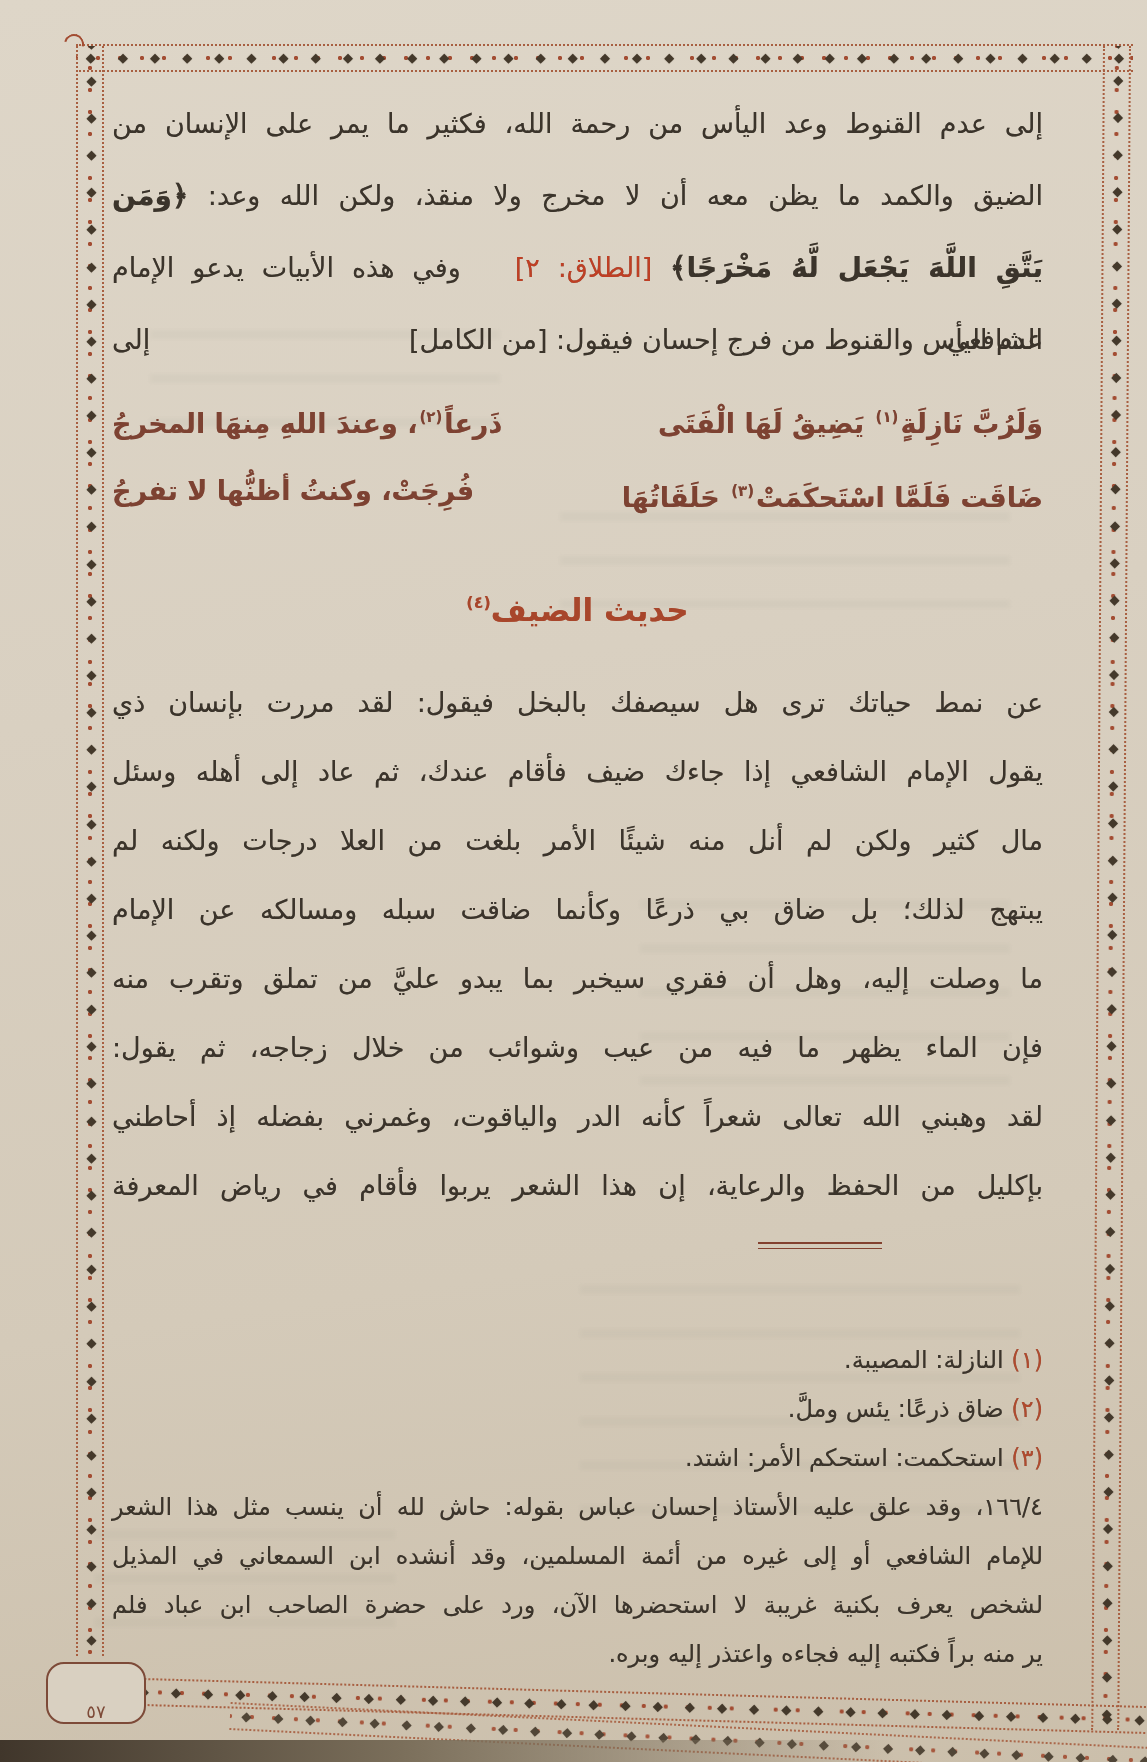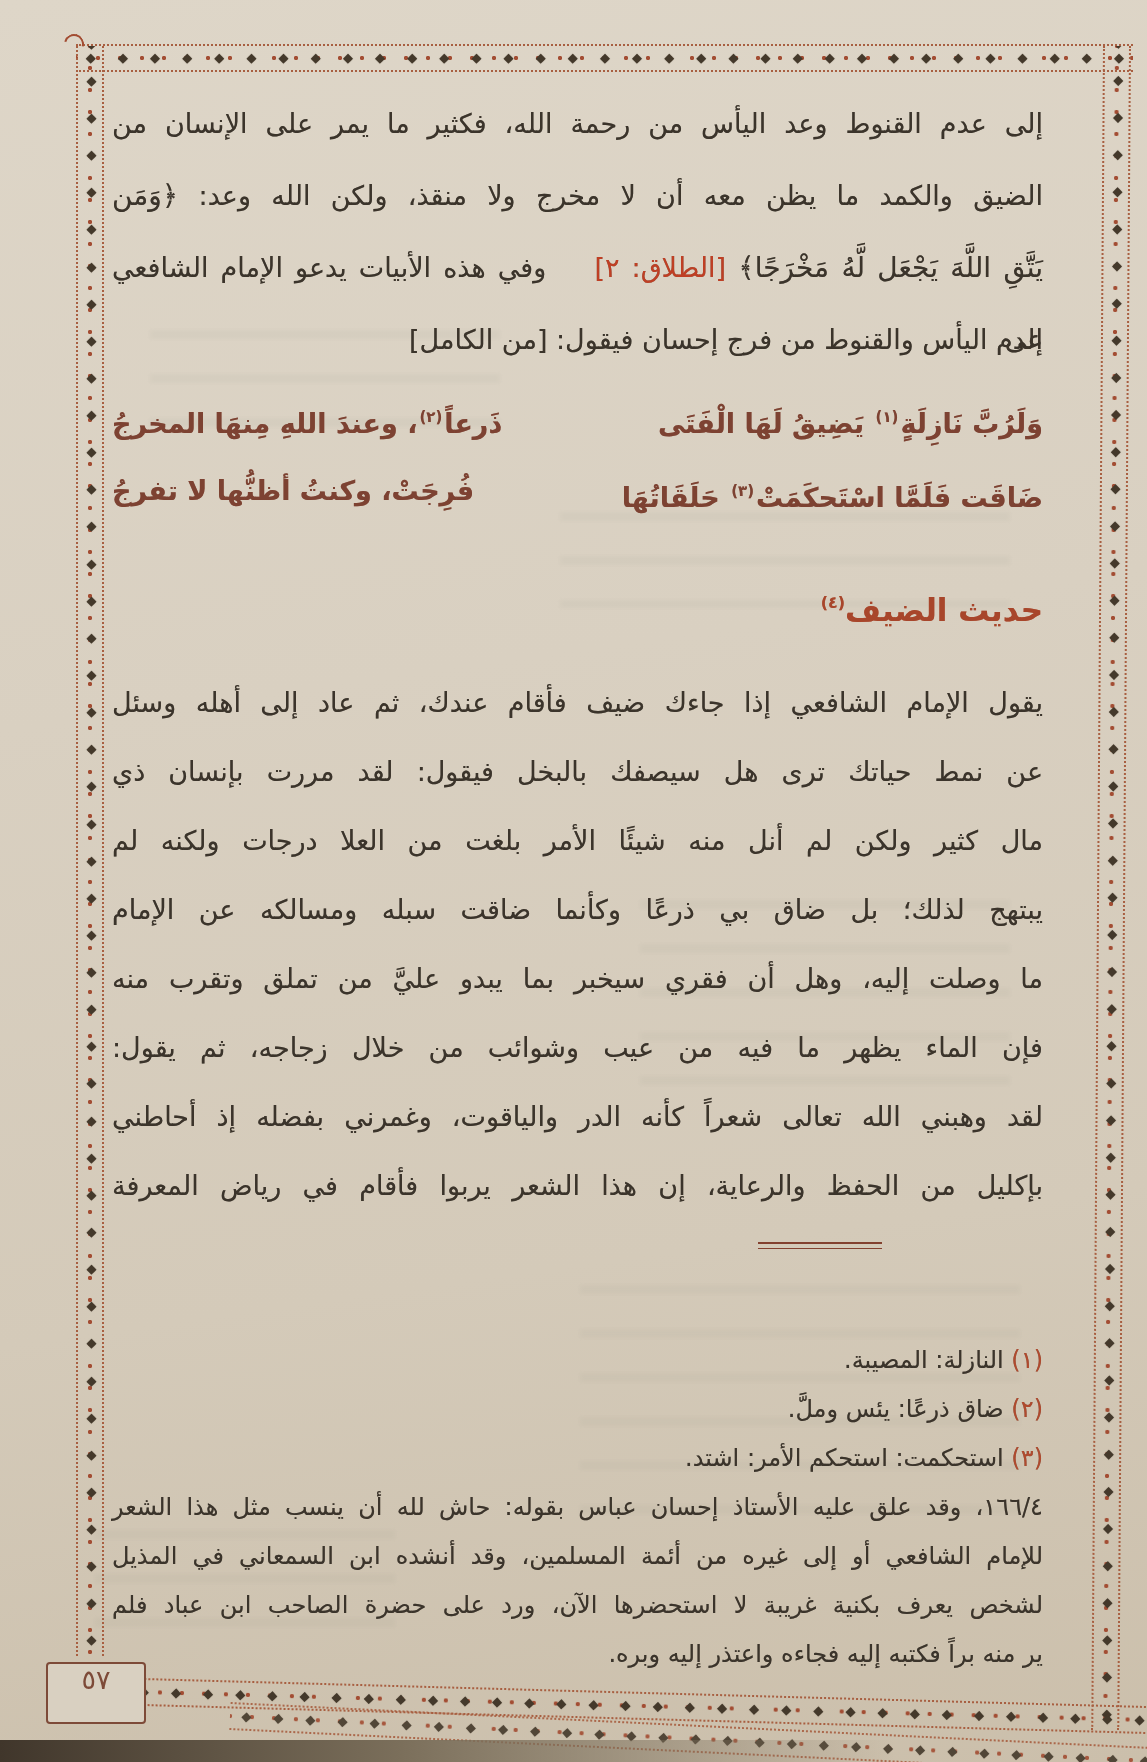--- a/index.html
+++ b/index.html
@@ -31,37 +31,37 @@
   .band-left{left:76px;top:46px;height:1610px;}
   .band-right{left:1103px;top:46px;height:1684px;transform:rotate(.4deg);transform-origin:top center;}
   .band-bottom{left:72px;top:1676px;width:1082px;transform:rotate(1.6deg);transform-origin:left center;z-index:2;}
   .band-ghost{left:230px;top:1702px;width:930px;transform:rotate(2.8deg);transform-origin:left center;opacity:.9;}
   .curl{position:absolute;left:64px;top:34px;width:16px;height:16px;border:2px solid #a34d33;
     border-radius:50%;border-bottom-color:transparent;border-left-color:transparent;
     transform:rotate(-30deg);z-index:1;}
   
   .page-num{
     position:absolute;left:46px;top:1662px;width:96px;height:58px;z-index:3;
-    border:2.5px solid #7d4a38;border-radius:4px;background:#d9d0c1;
-    color:#7d4a38;font-size:27px;display:flex;align-items:flex-start;justify-content:center;
+    border:2.5px solid #7d4a38;border-radius:18px;background:#d9d0c1;
+    color:#7d4a38;font-size:18px;display:flex;align-items:flex-end;justify-content:center;
   }
   
   .tx{position:absolute;left:112px;width:931px;z-index:2;}
   .line{height:72px;line-height:72px;font-size:27px;
     text-shadow:0 0 .5px rgba(59,52,43,.55);}
   .j{text-align:justify;text-align-last:justify;}
   .r{text-align:right;}
-  .quran{font-weight:normal;font-size:28px;}
+  .quran{font-weight:bold;font-size:28px;}
   .cite{color:#bf3f24;margin-left:36px;}
   .intro{top:88px;}
   .poem{top:380px;color:#7d4232;font-weight:bold;}
   .verse{height:74px;line-height:74px;font-size:27px;display:flex;justify-content:space-between;
     text-shadow:0 0 .5px rgba(125,66,50,.55);}
   .pref{font-size:15px;vertical-align:11px;margin:0 2px;}
-  .heading{top:572px;height:62px;line-height:62px;text-align:right;color:#a8462b;
+  .heading{top:572px;height:62px;line-height:62px;text-align:center;color:#a8462b;
     font-weight:bold;font-size:31px;text-shadow:0 0 .6px rgba(168,70,43,.6);}
   .heading .ref{font-size:16px;vertical-align:13px;}
   .bodyp{top:668px;}
   .bodyp .line{height:69px;line-height:69px;}
   .fn-rule{position:absolute;left:758px;top:1242px;width:124px;height:4px;z-index:2;
     border-top:2px solid #83412f;border-bottom:1px solid #83412f;}
   .fnblock{top:1336px;font-size:24px;}
   .fl{height:49px;line-height:49px;text-shadow:0 0 .5px rgba(59,52,43,.5);}
   .fmark{color:#b04a2e;}
   .c{text-align:right;}
@@ -123,22 +123,22 @@
       <span><span>ضَاقَت فَلَمَّا اسْتَحكَمَتْ</span><sup class="pref">(٣)</sup> <span>حَلَقَاتُهَا</span></span>
       <span>فُرِجَتْ، وكنتُ أظنُّها لا تفرجُ</span>
     </div>
   </div>
 
   <div class="tx heading">
     <span>حديث الضيف</span><sup class="ref">(٤)</sup>
   </div>
 
   <div class="tx bodyp">
+    <div class="line j">عن نمط حياتك ترى هل سيصفك بالبخل فيقول: لقد مررت بإنسان ذي</div>
     <div class="line j">يقول الإمام الشافعي إذا جاءك ضيف فأقام عندك، ثم عاد إلى أهله وسئل</div>
-    <div class="line j">عن نمط حياتك ترى هل سيصفك بالبخل فيقول: لقد مررت بإنسان ذي</div>
     <div class="line j">مال كثير ولكن لم أنل منه شيئًا الأمر بلغت من العلا درجات ولكنه لم</div>
     <div class="line j">يبتهج لذلك؛ بل ضاق بي ذرعًا وكأنما ضاقت سبله ومسالكه عن الإمام</div>
     <div class="line j">ما وصلت إليه، وهل أن فقري سيخبر بما يبدو عليَّ من تملق وتقرب منه</div>
     <div class="line j">فإن الماء يظهر ما فيه من عيب وشوائب من خلال زجاجه، ثم يقول:</div>
     <div class="line j">لقد وهبني الله تعالى شعراً كأنه الدر والياقوت، وغمرني بفضله إذ أحاطني</div>
     <div class="line j">بإكليل من الحفظ والرعاية، إن هذا الشعر يربوا فأقام في رياض المعرفة</div>
   </div>
 
   <div class="fn-rule"></div>
 

